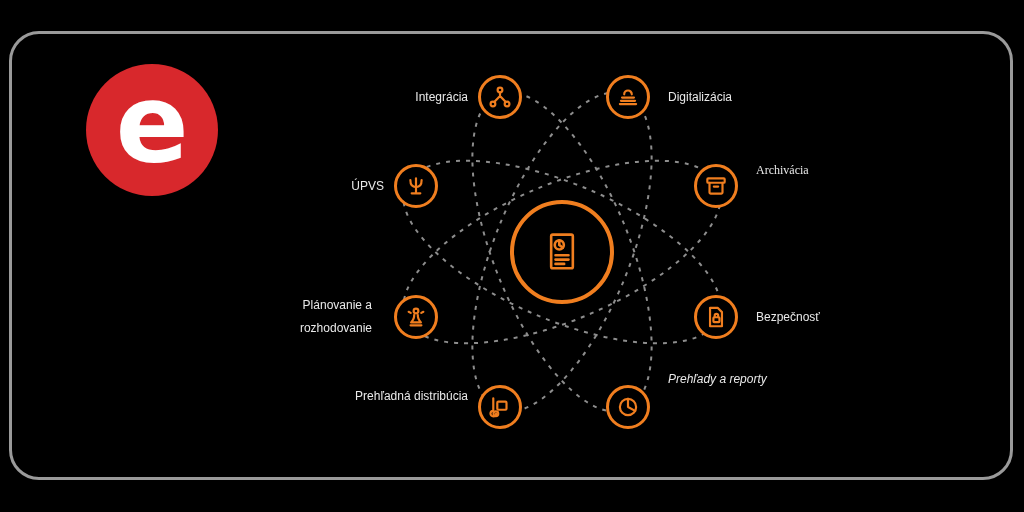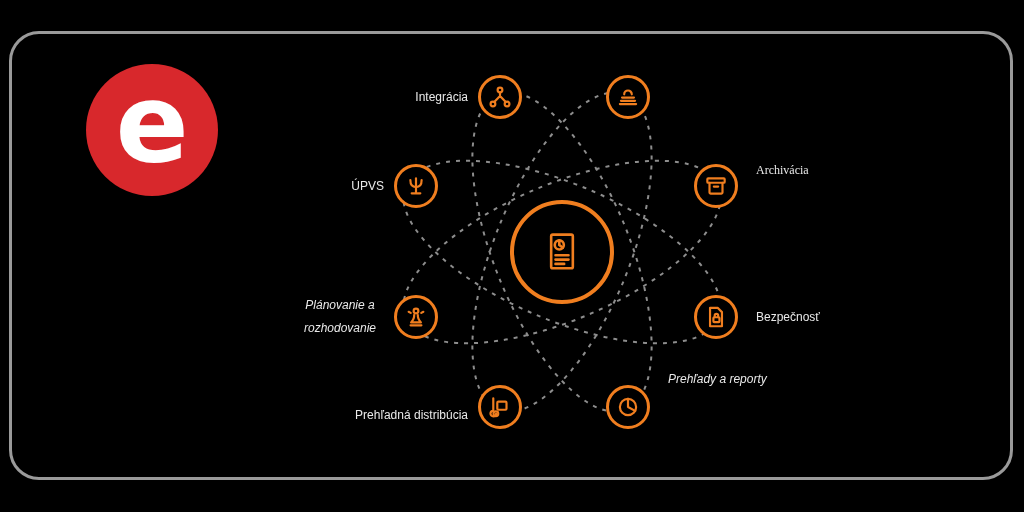--- a/index.html
+++ b/index.html
@@ -72,23 +72,23 @@
     color:var(--text);
     font-size:12px;
     line-height:23px;
     white-space:nowrap;
   }
   .label.wrap{white-space:normal;}
   .l-integracia{right:556px;top:86px;text-align:right;}
   .l-digitalizacia{left:668px;top:86px;}
   .l-upvs{right:640px;top:175px;text-align:left;}
   .l-archivacia{left:756px;top:159px;font-family:Liberation Serif, serif;}
-  .l-planovanie{right:618px;top:294px;width:132px;text-align:center;font-style:italic;}
+  .l-planovanie{right:652px;top:294px;width:132px;text-align:right;}
   .l-bezpecnost{left:756px;top:306px;}
-  .l-prehladna{right:556px;top:404px;width:120px;text-align:right;}
+  .l-prehladna{right:556px;top:385px;width:120px;text-align:right;}
   .l-prehlady{left:668px;top:368px;width:120px;font-style:italic;}
   svg.icon{display:block;}
 </style>
 </head>
 <body>
 
 <div class="stage">
 
   <div class="frame"></div>
 
@@ -123,20 +123,21 @@
     </svg>
   </div>
   <div class="label l-integracia">Integrácia</div>
 
   <div class="ring r-digitalizacia">
     <svg class="icon" width="26" height="26" viewBox="0 0 24 24" fill="none" stroke="#f07e1f" stroke-width="2" stroke-linecap="round" stroke-linejoin="round">
       <path d="M8.5 9.5a3.5 3.5 0 0 1 7 0"></path>
       <path d="M6.5 12.5h11M5.5 15.5h13M4.5 18.5h15"></path>
     </svg>
   </div>
+  <div class="label l-digitalizacia">Digitalizácia</div>
 
   <div class="ring r-upvs">
     <svg class="icon" width="26" height="26" viewBox="0 0 24 24" fill="none" stroke="#f07e1f" stroke-width="2" stroke-linecap="round" stroke-linejoin="round">
       <path d="M12 5v13"></path>
       <path d="M6.8 6.5c0 4.2 2.2 6.5 5.2 6.5"></path>
       <path d="M17.2 6.5c0 4.2-2.2 6.5-5.2 6.5"></path>
       <path d="M8 18.8h8"></path>
     </svg>
   </div>
   <div class="label l-upvs">ÚPVS</div>

